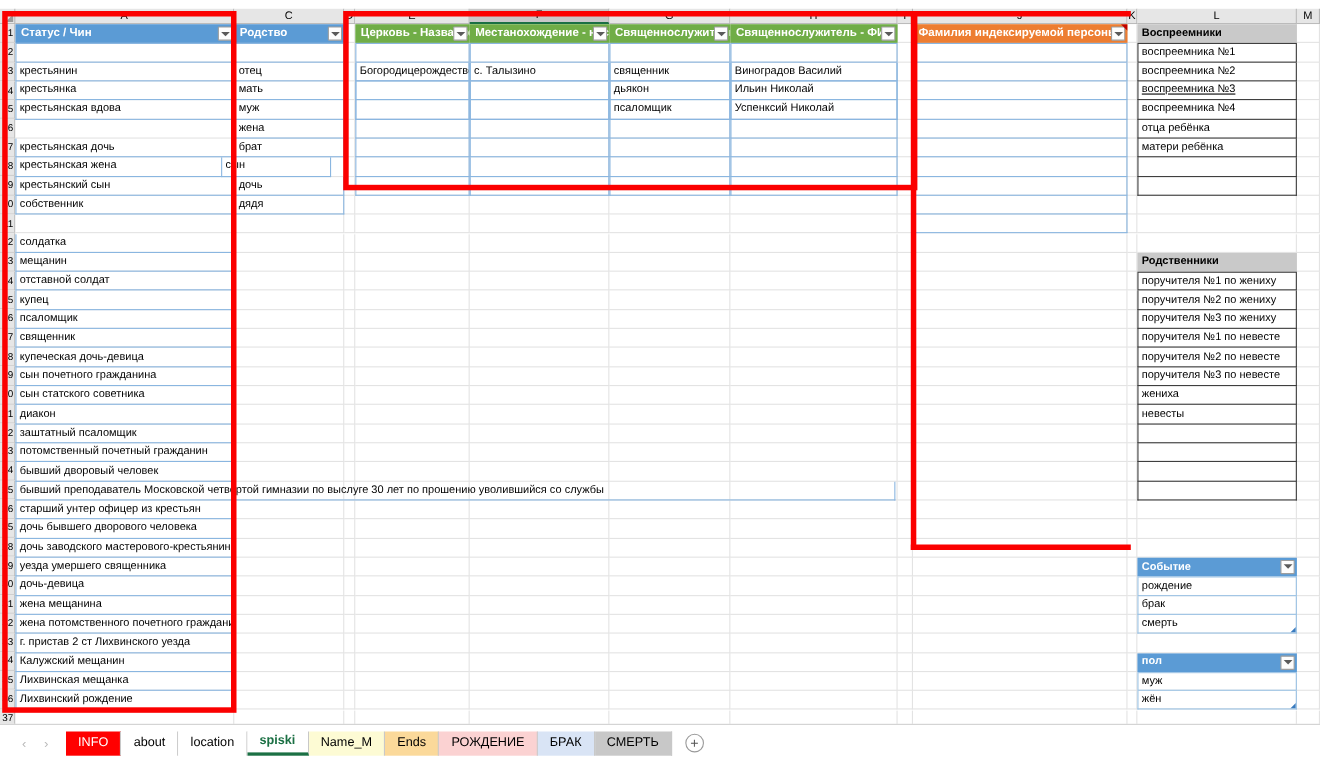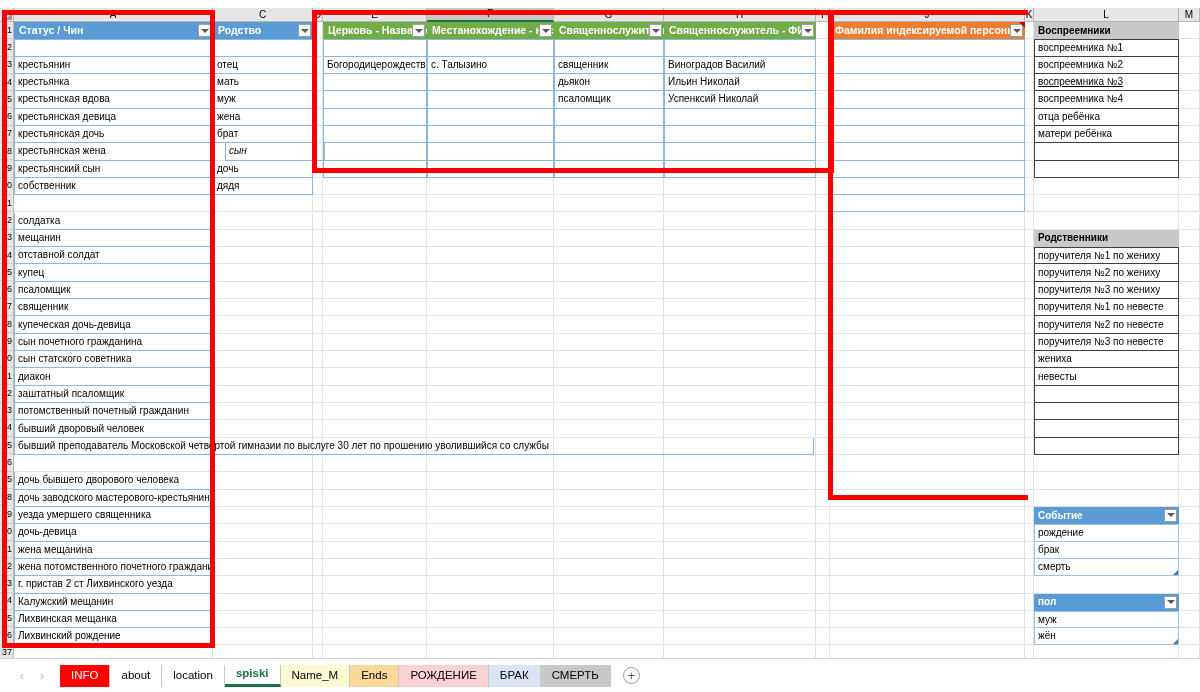--- a/index.html
+++ b/index.html
@@ -594,57 +594,57 @@
       <div class="gcell" style="position: absolute; left: 802px; top: 623.52px; width: 14px;"></div>
       <div class="gcell" style="position: absolute; left: 816px; top: 623.52px; width: 195px;"></div>
       <div class="gcell" style="position: absolute; left: 1011px; top: 623.52px; width: 9px;"></div>
       <div class="gcell" style="position: absolute; left: 1020px; top: 623.52px; width: 145px;"></div>
       <div class="gcell" style="position: absolute; left: 1165px; top: 623.52px; width: 21px;"></div>
       <div class="gcell hdr blue" style="position: absolute; left: 0px; top: 0px; width: 199px;">Статус / Чин<span class="filter-btn"></span></div>
       <div class="gcell tcell first" style="position: absolute; left: 0px; top: 17.32px; width: 199px;"></div>
       <div class="gcell tcell" style="position: absolute; left: 0px; top: 34.64px; width: 199px;">крестьянин</div>
       <div class="gcell tcell" style="position: absolute; left: 0px; top: 51.96px; width: 199px;">крестьянка</div>
       <div class="gcell tcell" style="position: absolute; left: 0px; top: 69.28px; width: 199px;">крестьянская вдова</div>
-      <div class="gcell tcell" style="position: absolute; left: 0px; top: 86.6px; width: 199px;">крестьянская девица</div>
       <div class="gcell tcell" style="position: absolute; left: 0px; top: 103.92px; width: 199px;">крестьянская дочь</div>
       <div class="gcell tcell" style="position: absolute; left: 0px; top: 121.24px; width: 199px;">крестьянская жена</div>
       <div class="gcell tcell" style="position: absolute; left: 0px; top: 138.56px; width: 199px;">крестьянский сын</div>
       <div class="gcell tcell" style="position: absolute; left: 0px; top: 155.88px; width: 199px;">собственник</div>
       <div class="gcell tcell" style="position: absolute; left: 0px; top: 190.52px; width: 199px;">солдатка</div>
       <div class="gcell tcell" style="position: absolute; left: 0px; top: 207.84px; width: 199px;">мещанин</div>
       <div class="gcell tcell" style="position: absolute; left: 0px; top: 225.16px; width: 199px;">отставной солдат</div>
       <div class="gcell tcell" style="position: absolute; left: 0px; top: 242.48px; width: 199px;">купец</div>
       <div class="gcell tcell" style="position: absolute; left: 0px; top: 259.8px; width: 199px;">псаломщик</div>
       <div class="gcell tcell" style="position: absolute; left: 0px; top: 277.12px; width: 199px;">священник</div>
       <div class="gcell tcell" style="position: absolute; left: 0px; top: 294.44px; width: 199px;">купеческая дочь-девица</div>
       <div class="gcell tcell" style="position: absolute; left: 0px; top: 311.76px; width: 199px;">сын почетного гражданина</div>
       <div class="gcell tcell" style="position: absolute; left: 0px; top: 346.4px; width: 199px;">диакон</div>
       <div class="gcell tcell" style="position: absolute; left: 0px; top: 329.08px; width: 199px;">сын статского советника</div>
       <div class="gcell tcell" style="position: absolute; left: 0px; top: 363.72px; width: 199px;">заштатный псаломщик</div>
       <div class="gcell tcell" style="position: absolute; left: 0px; top: 381.04px; width: 199px;">потомственный почетный гражданин</div>
       <div class="gcell tcell" style="position: absolute; left: 0px; top: 398.36px; width: 199px;">бывший дворовый человек</div>
       <div class="gcell tcell" style="position: absolute; left: 0px; top: 415.68px; width: 199px;;width:800px;border-right:none;overflow:visible;z-index:5;background:transparent;">бывший преподаватель Московской четвертой гимназии по выслуге 30 лет по прошению уволившийся со службы</div>
+      <div class="gcell tcell" style="position: absolute; left: 0px; top: 433px; width: 199px;">старший унтер офицер из крестьян</div>
       <div class="gcell tcell" style="position: absolute; left: 0px; top: 450.32px; width: 199px;">дочь бывшего дворового человека</div>
       <div class="gcell tcell" style="position: absolute; left: 0px; top: 467.64px; width: 199px;">дочь заводского мастерового-крестьянина</div>
       <div class="gcell tcell" style="position: absolute; left: 0px; top: 484.96px; width: 199px;">уезда умершего священника</div>
       <div class="gcell tcell" style="position: absolute; left: 0px; top: 502.28px; width: 199px;">дочь-девица</div>
       <div class="gcell tcell" style="position: absolute; left: 0px; top: 519.6px; width: 199px;">жена мещанина</div>
       <div class="gcell tcell" style="position: absolute; left: 0px; top: 536.92px; width: 199px;">жена потомственного почетного гражданина</div>
       <div class="gcell tcell" style="position: absolute; left: 0px; top: 554.24px; width: 199px;">г. пристав 2 ст Лихвинского уезда</div>
       <div class="gcell tcell" style="position: absolute; left: 0px; top: 571.56px; width: 199px;">Калужский мещанин</div>
       <div class="gcell tcell" style="position: absolute; left: 0px; top: 588.88px; width: 199px;">Лихвинская мещанка</div>
       <div class="gcell tcell" style="position: absolute; left: 0px; top: 606.2px; width: 199px;">Лихвинский рождение</div>
       <div class="gcell hdr blue" style="position: absolute; left: 199px; top: 0px; width: 100px;">Родство<span class="filter-btn"></span></div>
       <div class="gcell tcell first" style="position: absolute; left: 199px; top: 17.32px; width: 100px;"></div>
       <div class="gcell tcell" style="position: absolute; left: 199px; top: 34.64px; width: 100px;">отец</div>
       <div class="gcell tcell" style="position: absolute; left: 199px; top: 51.96px; width: 100px;">мать</div>
       <div class="gcell tcell" style="position: absolute; left: 199px; top: 69.28px; width: 100px;">муж</div>
       <div class="gcell tcell" style="position: absolute; left: 199px; top: 86.6px; width: 100px;">жена</div>
       <div class="gcell tcell" style="position: absolute; left: 199px; top: 103.92px; width: 100px;">брат</div>
-      <div class="gcell tcell" style="position: absolute; left: 211px; top: 121.24px; width: 100px; font-style: italic;">сын</div>
+      <div class="gcell tcell" style="position: absolute; left: 187px; top: 121.24px; width: 100px;">сын</div>
       <div class="gcell tcell" style="position: absolute; left: 199px; top: 138.56px; width: 100px;">дочь</div>
       <div class="gcell tcell" style="position: absolute; left: 199px; top: 155.88px; width: 100px;">дядя</div>
       <div class="gcell hdr green" style="position: absolute; left: 309px; top: 0px; width: 104px;">Церковь - Название<span class="filter-btn"></span></div>
       <div class="gcell hdr green" style="position: absolute; left: 413px; top: 0px; width: 127px;">Местанохождение - нас.пункт<span class="filter-btn"></span></div>
       <div class="gcell hdr green" style="position: absolute; left: 540px; top: 0px; width: 110px;">Священнослужитель - чин<span class="filter-btn"></span></div>
       <div class="gcell hdr green" style="position: absolute; left: 650px; top: 0px; width: 152px;">Священнослужитель - ФИО<span class="filter-btn"></span></div>
       <div class="gcell tcell first" style="position: absolute; left: 309px; top: 17.32px; width: 104px;"></div>
       <div class="gcell tcell first" style="position: absolute; left: 413px; top: 17.32px; width: 127px;"></div>
       <div class="gcell tcell first" style="position: absolute; left: 540px; top: 17.32px; width: 110px;"></div>
       <div class="gcell tcell first" style="position: absolute; left: 650px; top: 17.32px; width: 152px;"></div>

